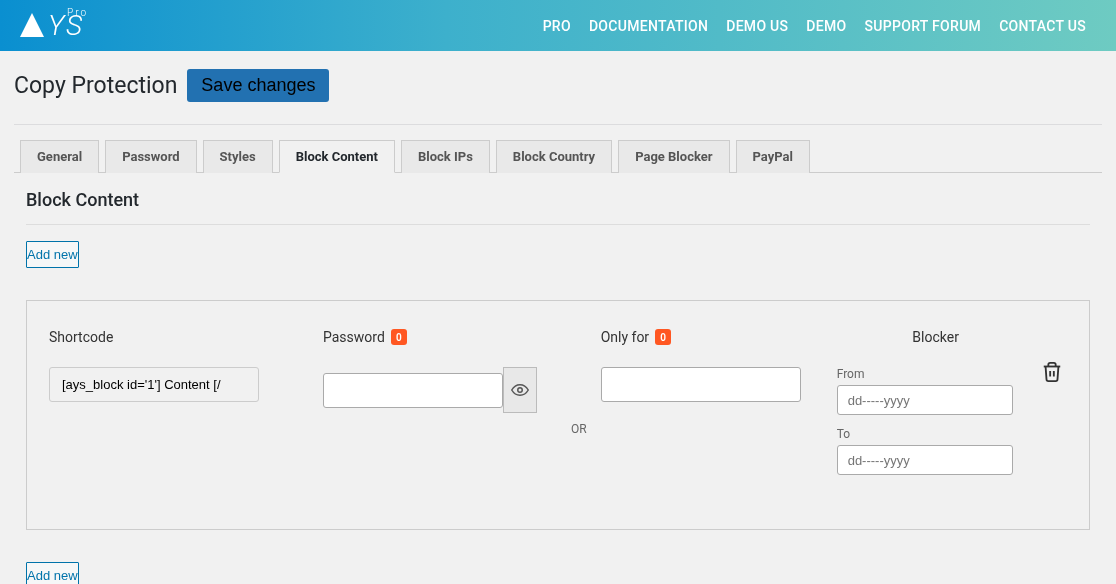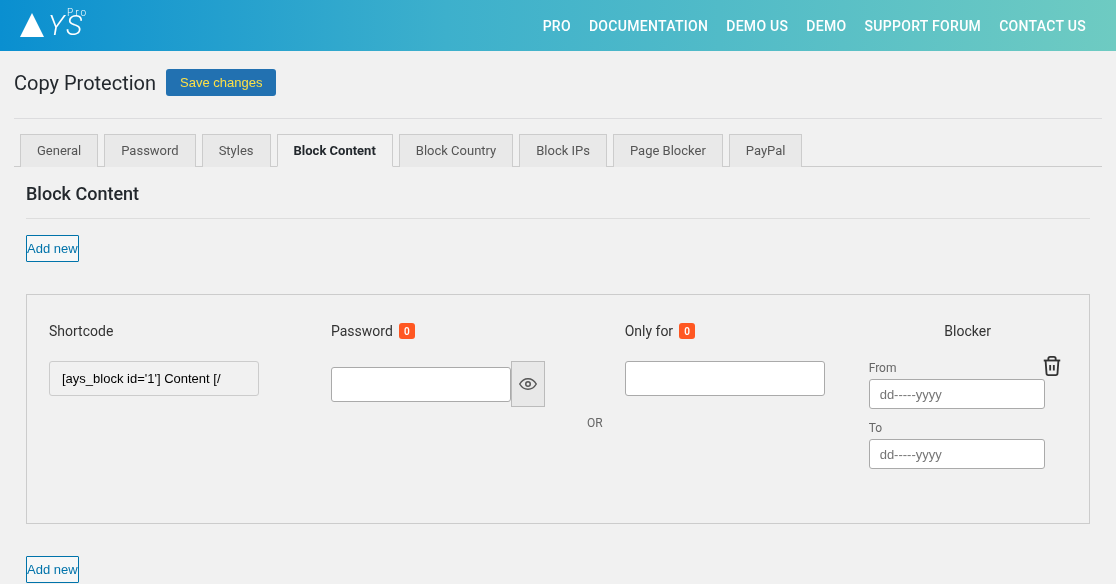--- a/index.html
+++ b/index.html
@@ -61,30 +61,30 @@
     .page-wrap {
       padding: 18px 14px 0 14px;
     }
     .title-row {
       display: flex;
       align-items: center;
       gap: 10px;
       margin-bottom: 22px;
     }
     .page-title {
-      font-size: 20px;
+      font-size: 23px;
       font-weight: 400;
       color: #23282d;
     }
     .save-btn {
       background: #2271b1;
-      color: #fde047;
+      color: #000000;
       border: none;
       padding: 6px 14px;
-      font-size: 13px;
+      font-size: 18px;
       border-radius: 3px;
       cursor: pointer;
     }
     hr.sep {
       border: none;
       border-top: 1px solid #dcdcde;
       margin-bottom: 0;
     }
     .tabs {
       display: flex;
@@ -96,20 +96,21 @@
     .tab {
       background: #e9e9e9;
       border: 1px solid #ccc;
       border-bottom: none;
       padding: 8px 16px;
       font-size: 13px;
       color: #555;
       cursor: pointer;
       position: relative;
       bottom: -1px;
+      font-weight: bold;
     }
     .tab.active {
       background: #f1f1f1;
       border-bottom: 1px solid #f1f1f1;
       font-weight: 700;
       color: #23282d;
     }
     .section-title {
       font-size: 18px;
       font-weight: 500;
@@ -131,21 +132,21 @@
       cursor: pointer;
       border-radius: 1px;
       margin-left: 12px;
     }
     .block-row {
       border: 1px solid #ccc;
       margin: 32px 12px 0 12px;
       padding: 28px 22px 42px 22px;
       display: flex;
       align-items: flex-start;
-      gap: 8px;
+      gap: 0;
       position: relative;
     }
     .col {
       display: flex;
       flex-direction: column;
     }
     .col-shortcode { width: 246px; }
     .col-password { width: 234px; margin-left: 28px; }
     .col-onlyfor { width: 236px; }
     .col-schedule { width: 198px; }
@@ -252,22 +253,22 @@
     <button class="save-btn">Save changes</button>
   </div>
 
   <hr class="sep">
 
   <div class="tabs">
     <div class="tab">General</div>
     <div class="tab">Password</div>
     <div class="tab">Styles</div>
     <div class="tab active">Block Content</div>
+    <div class="tab">Block IPs</div>
     <div class="tab">Block Country</div>
-    <div class="tab">Block IPs</div>
     <div class="tab">Page Blocker</div>
     <div class="tab">PayPal</div>
   </div>
 
   <h2 class="section-title">Block Content</h2>
 
   <hr class="divider">
 
   <button class="add-new-btn">Add new</button>
 

